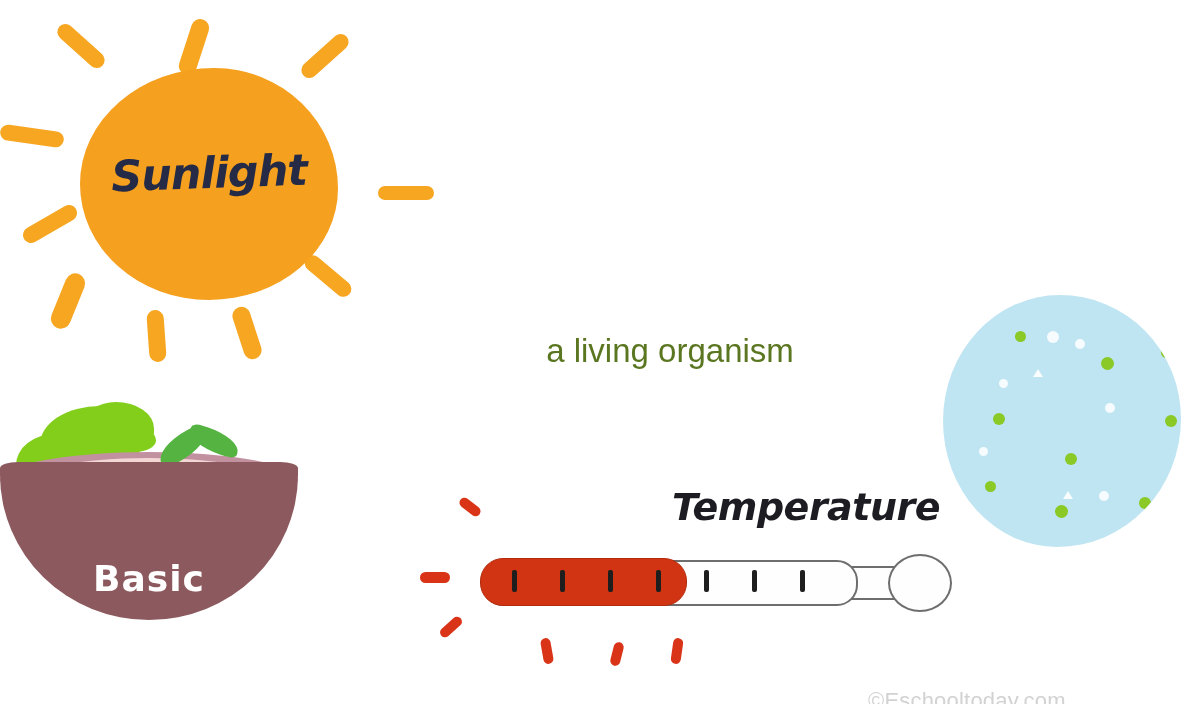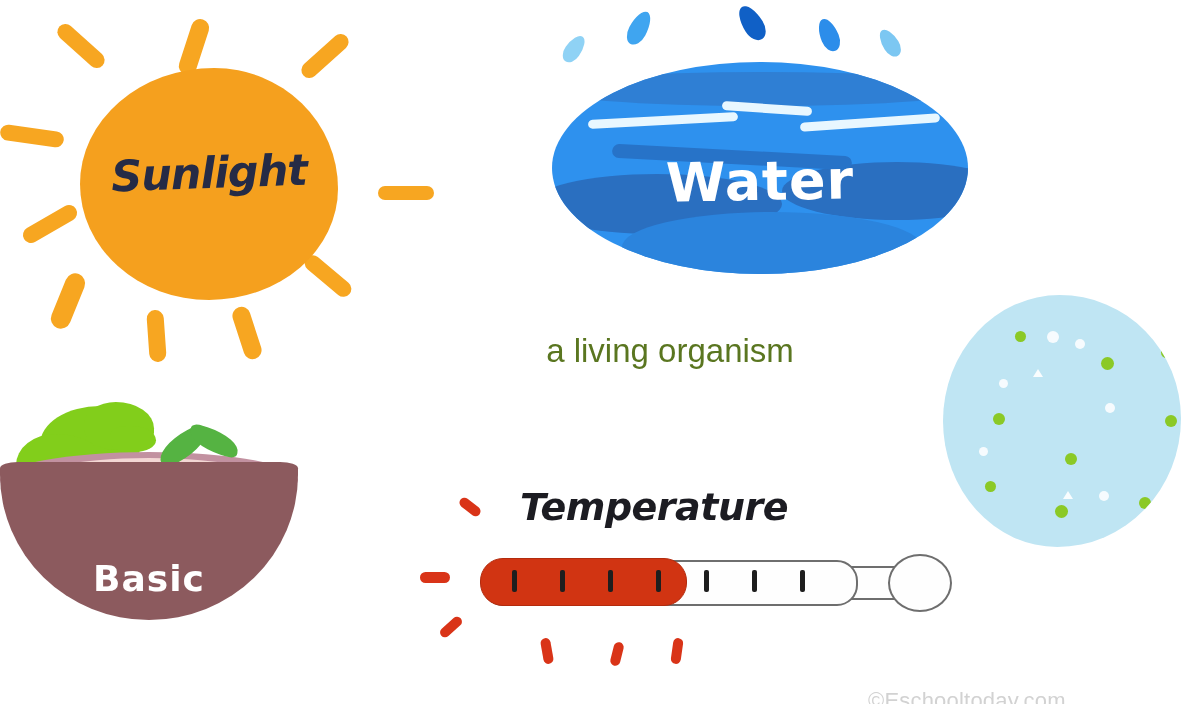--- a/index.html
+++ b/index.html
@@ -173,21 +173,21 @@
     line-height: 1.25;
     font-weight: normal;
   }
 
   
   #temp-group { left: 420px; top: 480px; width: 560px; height: 200px; }
   .temp-label {
     position: absolute;
     left: 100px; top: 5px;
     width: 420px;
-    text-align: left;
+    text-align: right;
     font-family: "DejaVu Sans", sans-serif;
     font-size: 38px;
     font-weight: bold;
     font-style: italic;
     color: #1C1C22;
     letter-spacing: -0.5px;
   }
   .therm-stem {
     position: absolute;
     left: 62px; top: 80px;
@@ -248,39 +248,20 @@
     <div class="ray abs" style="left:300px; top:268px; width:56px; height:16px; transform:rotate(40deg);"></div>
     <div class="ray abs" style="left:58px; top:272px; width:20px; height:58px; border-radius:10px; transform:rotate(22deg);"></div>
     <div class="ray abs" style="left:148px; top:310px; width:17px; height:52px; border-radius:9px; transform:rotate(-4deg);"></div>
     <div class="ray abs" style="left:238px; top:306px; width:18px; height:54px; border-radius:9px; transform:rotate(-18deg);"></div>
     <div class="ray abs" style="left:110px; top:12px; width:16px; height:10px; opacity:0;"></div>
 
     <div class="sun-body"></div>
     <div class="sun-label">Sunlight</div>
   </div>
 
-  <div class="abs" id="water-group">
-    <div class="droplet abs" style="left:46px; top:34px; width:16px; height:30px; background:#8FD2F5; transform:rotate(35deg);"></div>
-    <div class="droplet abs" style="left:110px; top:10px; width:18px; height:36px; background:#3FA5F0; transform:rotate(28deg);"></div>
-    <div class="droplet abs" style="left:222px; top:4px; width:20px; height:38px; background:#1060C6; transform:rotate(-32deg);"></div>
-    <div class="droplet abs" style="left:300px; top:18px; width:18px; height:34px; background:#2C8DEA; transform:rotate(-22deg);"></div>
-    <div class="droplet abs" style="left:362px; top:28px; width:16px; height:30px; background:#7CC7F2; transform:rotate(-32deg);"></div>
-
-    <div class="water-body">
-      <div class="water-band abs" style="left:-10px; top:10px; width:440px; height:34px; border-radius:50%;"></div>
-      <div class="water-band dark abs" style="left:-20px; top:112px; width:250px; height:60px; border-radius:50%;"></div>
-      <div class="water-band dark abs" style="left:230px; top:100px; width:230px; height:58px; border-radius:50%;"></div>
-      <div class="water-band abs" style="left:70px; top:150px; width:300px; height:70px; border-radius:50%; background:#2B84DD;"></div>
-      <div class="foam abs" style="left:36px; top:54px; width:150px; transform:rotate(-3deg);"></div>
-      <div class="foam abs" style="left:170px; top:42px; width:90px; transform:rotate(4deg);"></div>
-      <div class="foam abs" style="left:248px; top:56px; width:140px; transform:rotate(-4deg);"></div>
-      <div class="water-band abs" style="left:60px; top:88px; width:240px; height:14px; border-radius:8px; background:#2773C8; transform:rotate(3deg);"></div>
-    </div>
-    <div class="water-label">Water</div>
-  </div>
 
   <div class="abs" id="air-group">
     <div class="air-body">
       <div class="air-dot" style="left:72px; top:36px; width:11px; height:11px;"></div>
       <div class="air-dot" style="left:158px; top:62px; width:13px; height:13px;"></div>
       <div class="air-dot" style="left:218px; top:52px; width:11px; height:11px;"></div>
       <div class="air-dot" style="left:50px; top:118px; width:12px; height:12px;"></div>
       <div class="air-dot" style="left:222px; top:120px; width:12px; height:12px;"></div>
       <div class="air-dot" style="left:122px; top:158px; width:12px; height:12px;"></div>
       <div class="air-dot" style="left:42px; top:186px; width:11px; height:11px;"></div>

